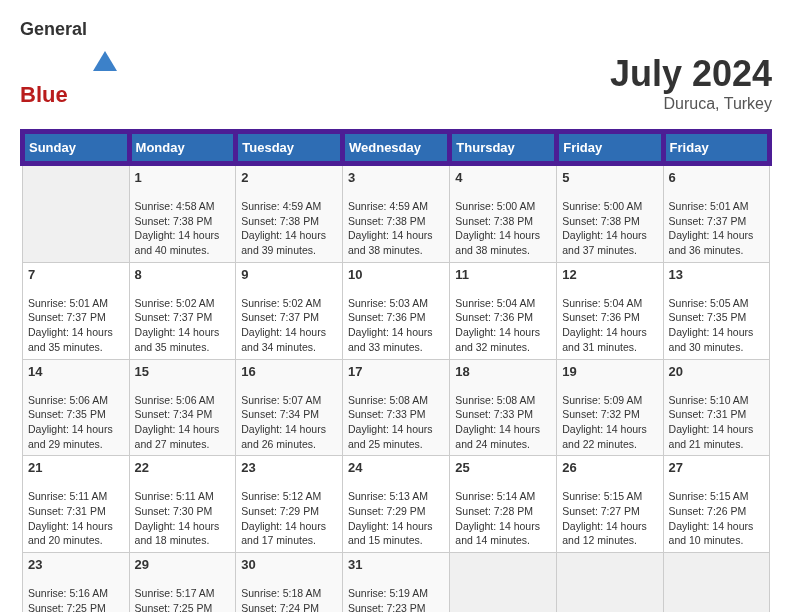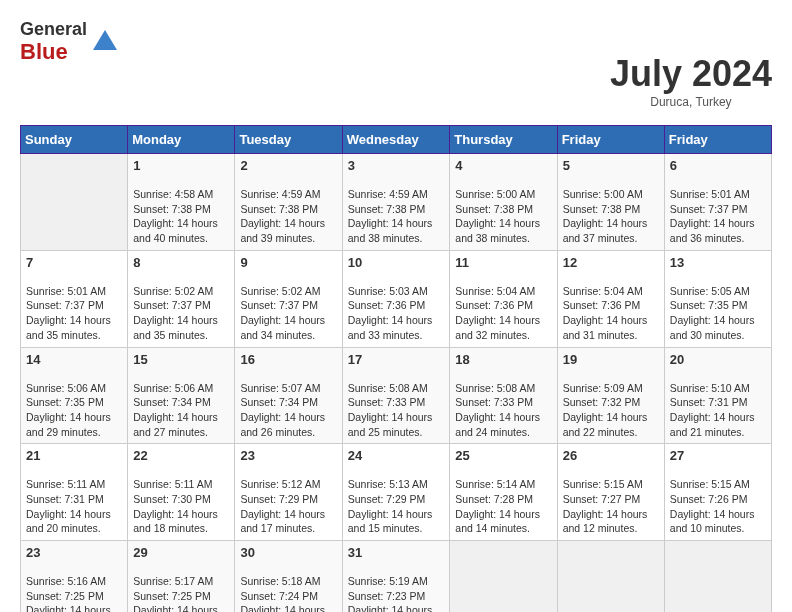--- a/index.html
+++ b/index.html
@@ -17,20 +17,21 @@
       margin-bottom: 16px;
     }
     .logo {
       display: flex;
       align-items: center;
     }
     .logo-text {
       display: flex;
       flex-direction: column;
       line-height: 1.1;
+      gap: 43px;
     }
     .logo-general {
       font-size: 18px;
       font-weight: bold;
       color: #333;
     }
     .logo-blue {
       font-size: 22px;
       font-weight: bold;
       color: #b91c1c;
@@ -43,37 +44,36 @@
     .title-block {
       text-align: right;
       margin-top: 33px;
     }
     .month-title {
       font-size: 36px;
       font-weight: bold;
       color: #333;
     }
     .location {
-      font-size: 12px;
+      font-size: 16px;
       color: #555;
-      text-align: center;
     }
     table {
       width: 100%;
       border-collapse: collapse;
       font-size: 11px;
     }
     thead tr th {
       background-color: #2e6db4;
       color: #fff;
       padding: 6px 4px;
       text-align: left;
       font-size: 13px;
       font-weight: bold;
-      border: 1px solid #4c1d95;
+      border: 5px solid #4c1d95;
     }
     tbody tr td {
       border: 1px solid #ccc;
       vertical-align: top;
       padding: 4px 5px;
       height: 80px;
       width: 108px;
     }
     tbody tr:nth-child(odd) td {
       background-color: #f9f9f9;

